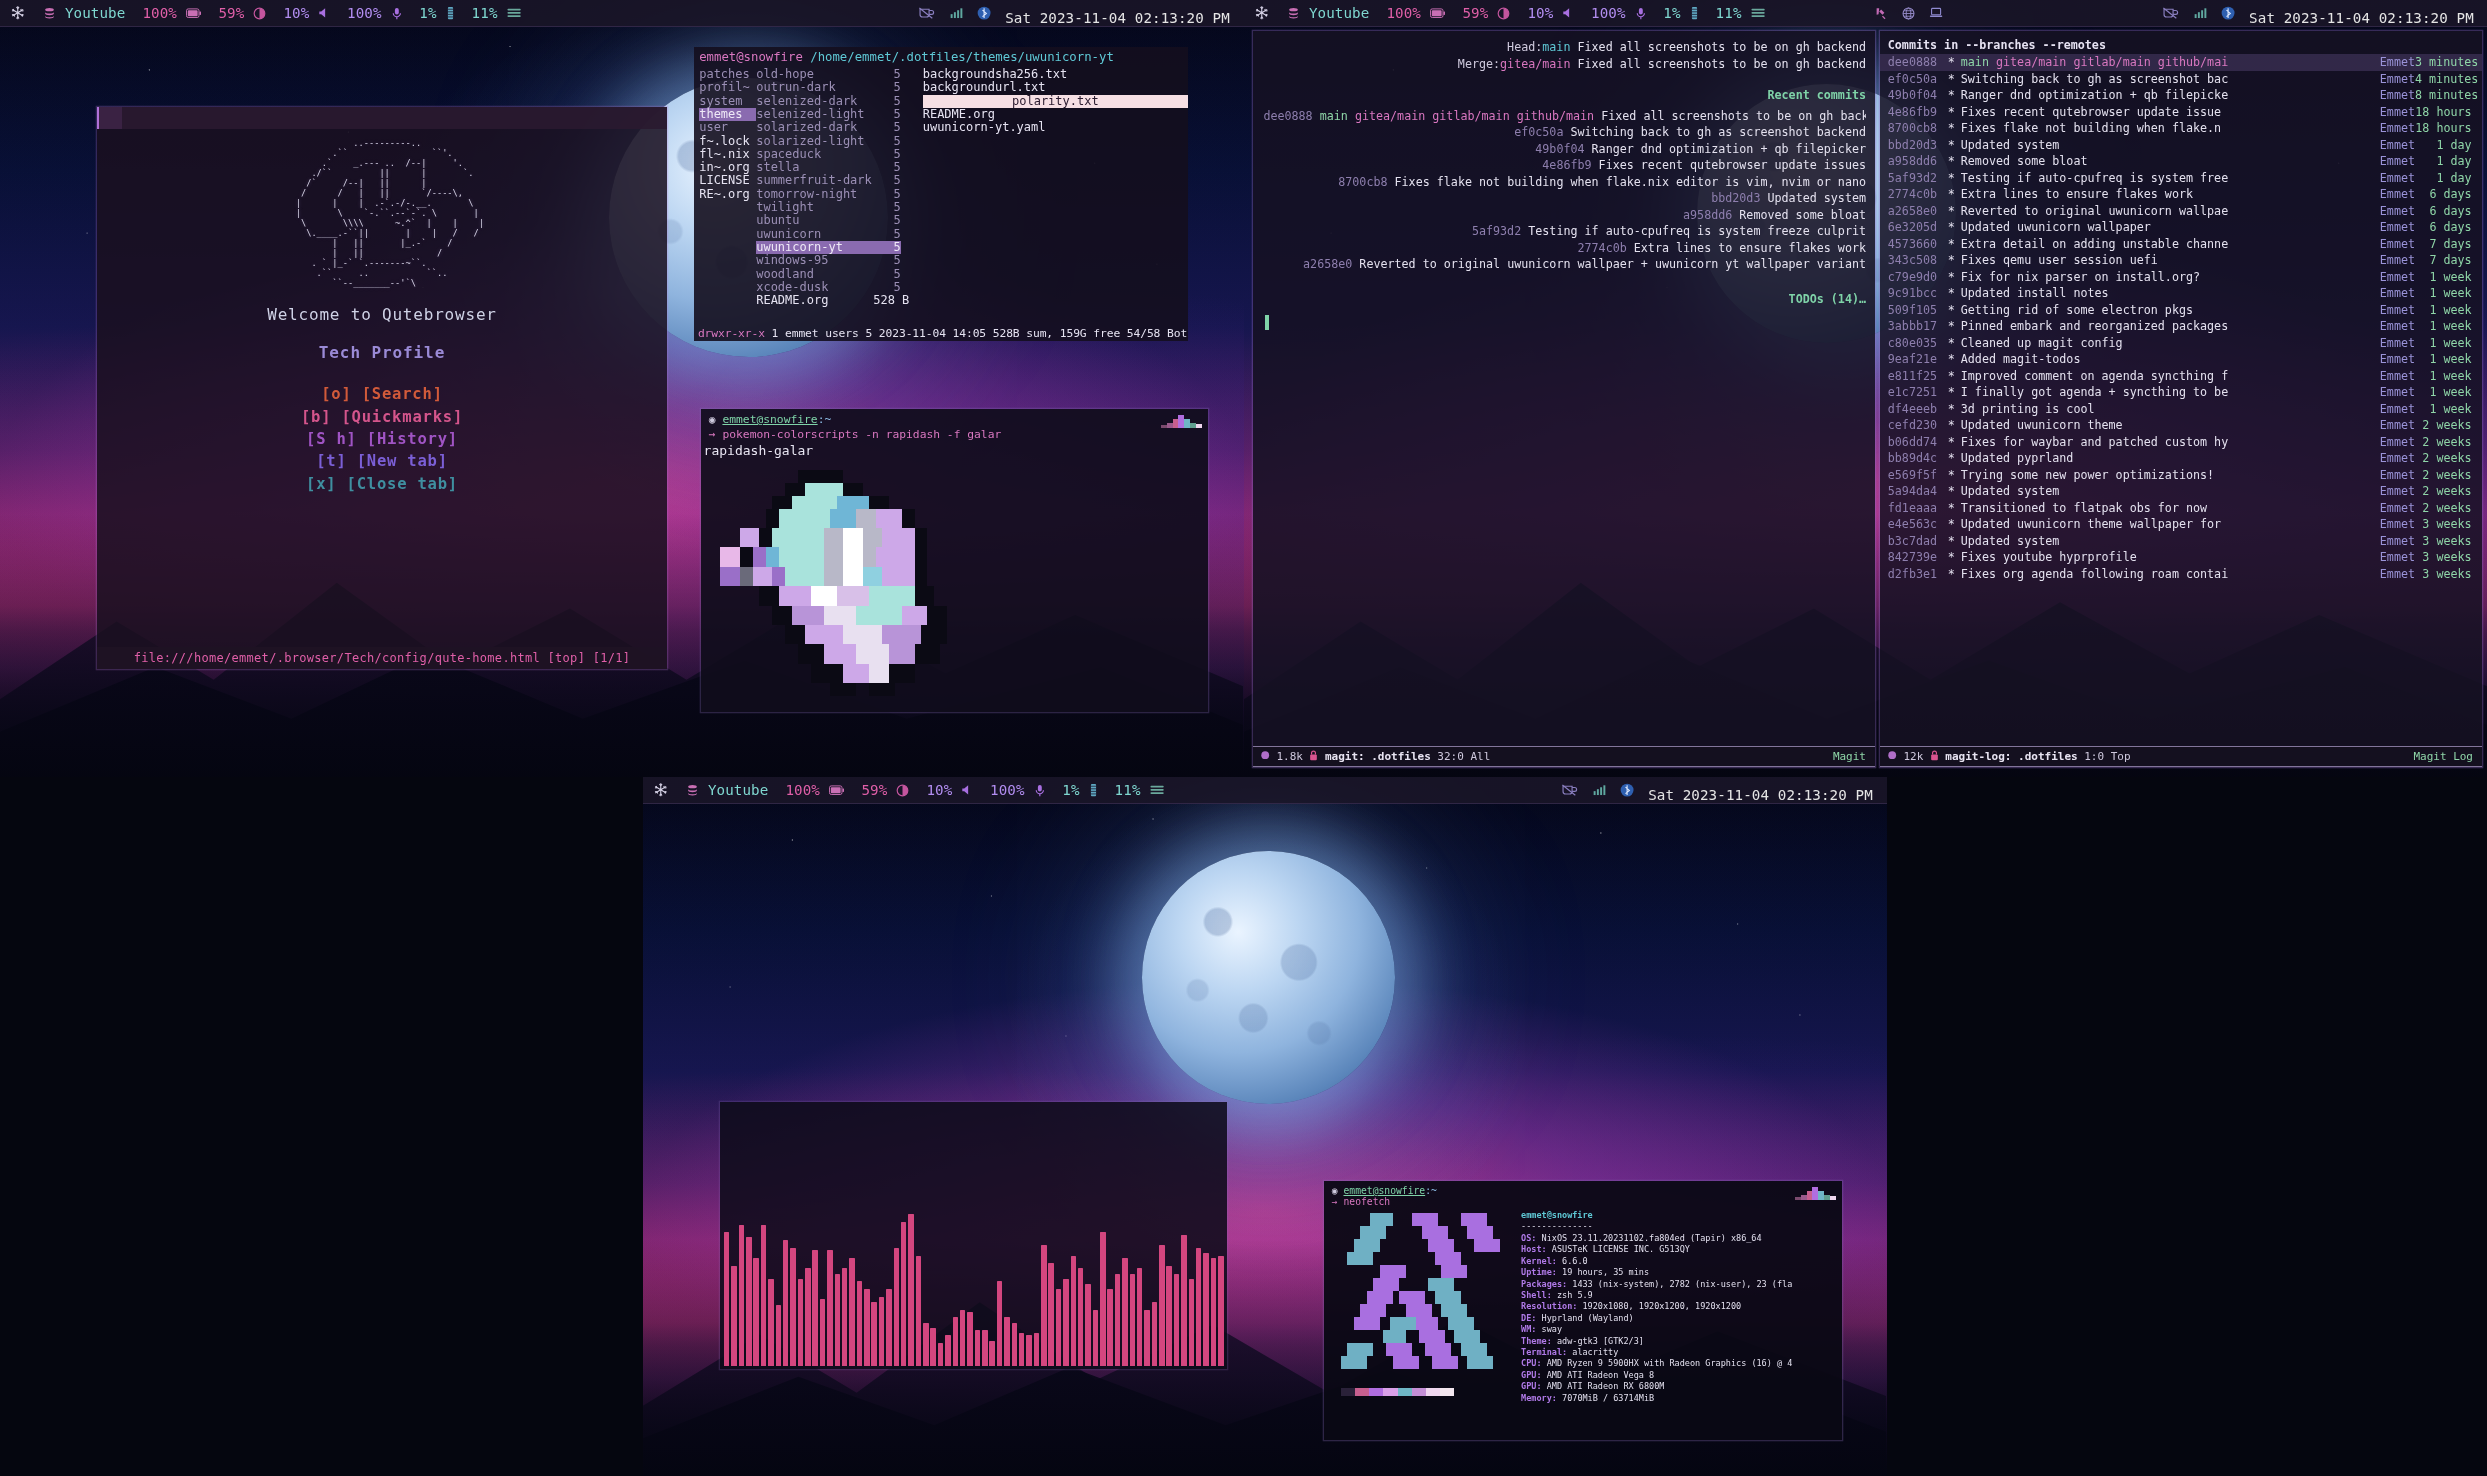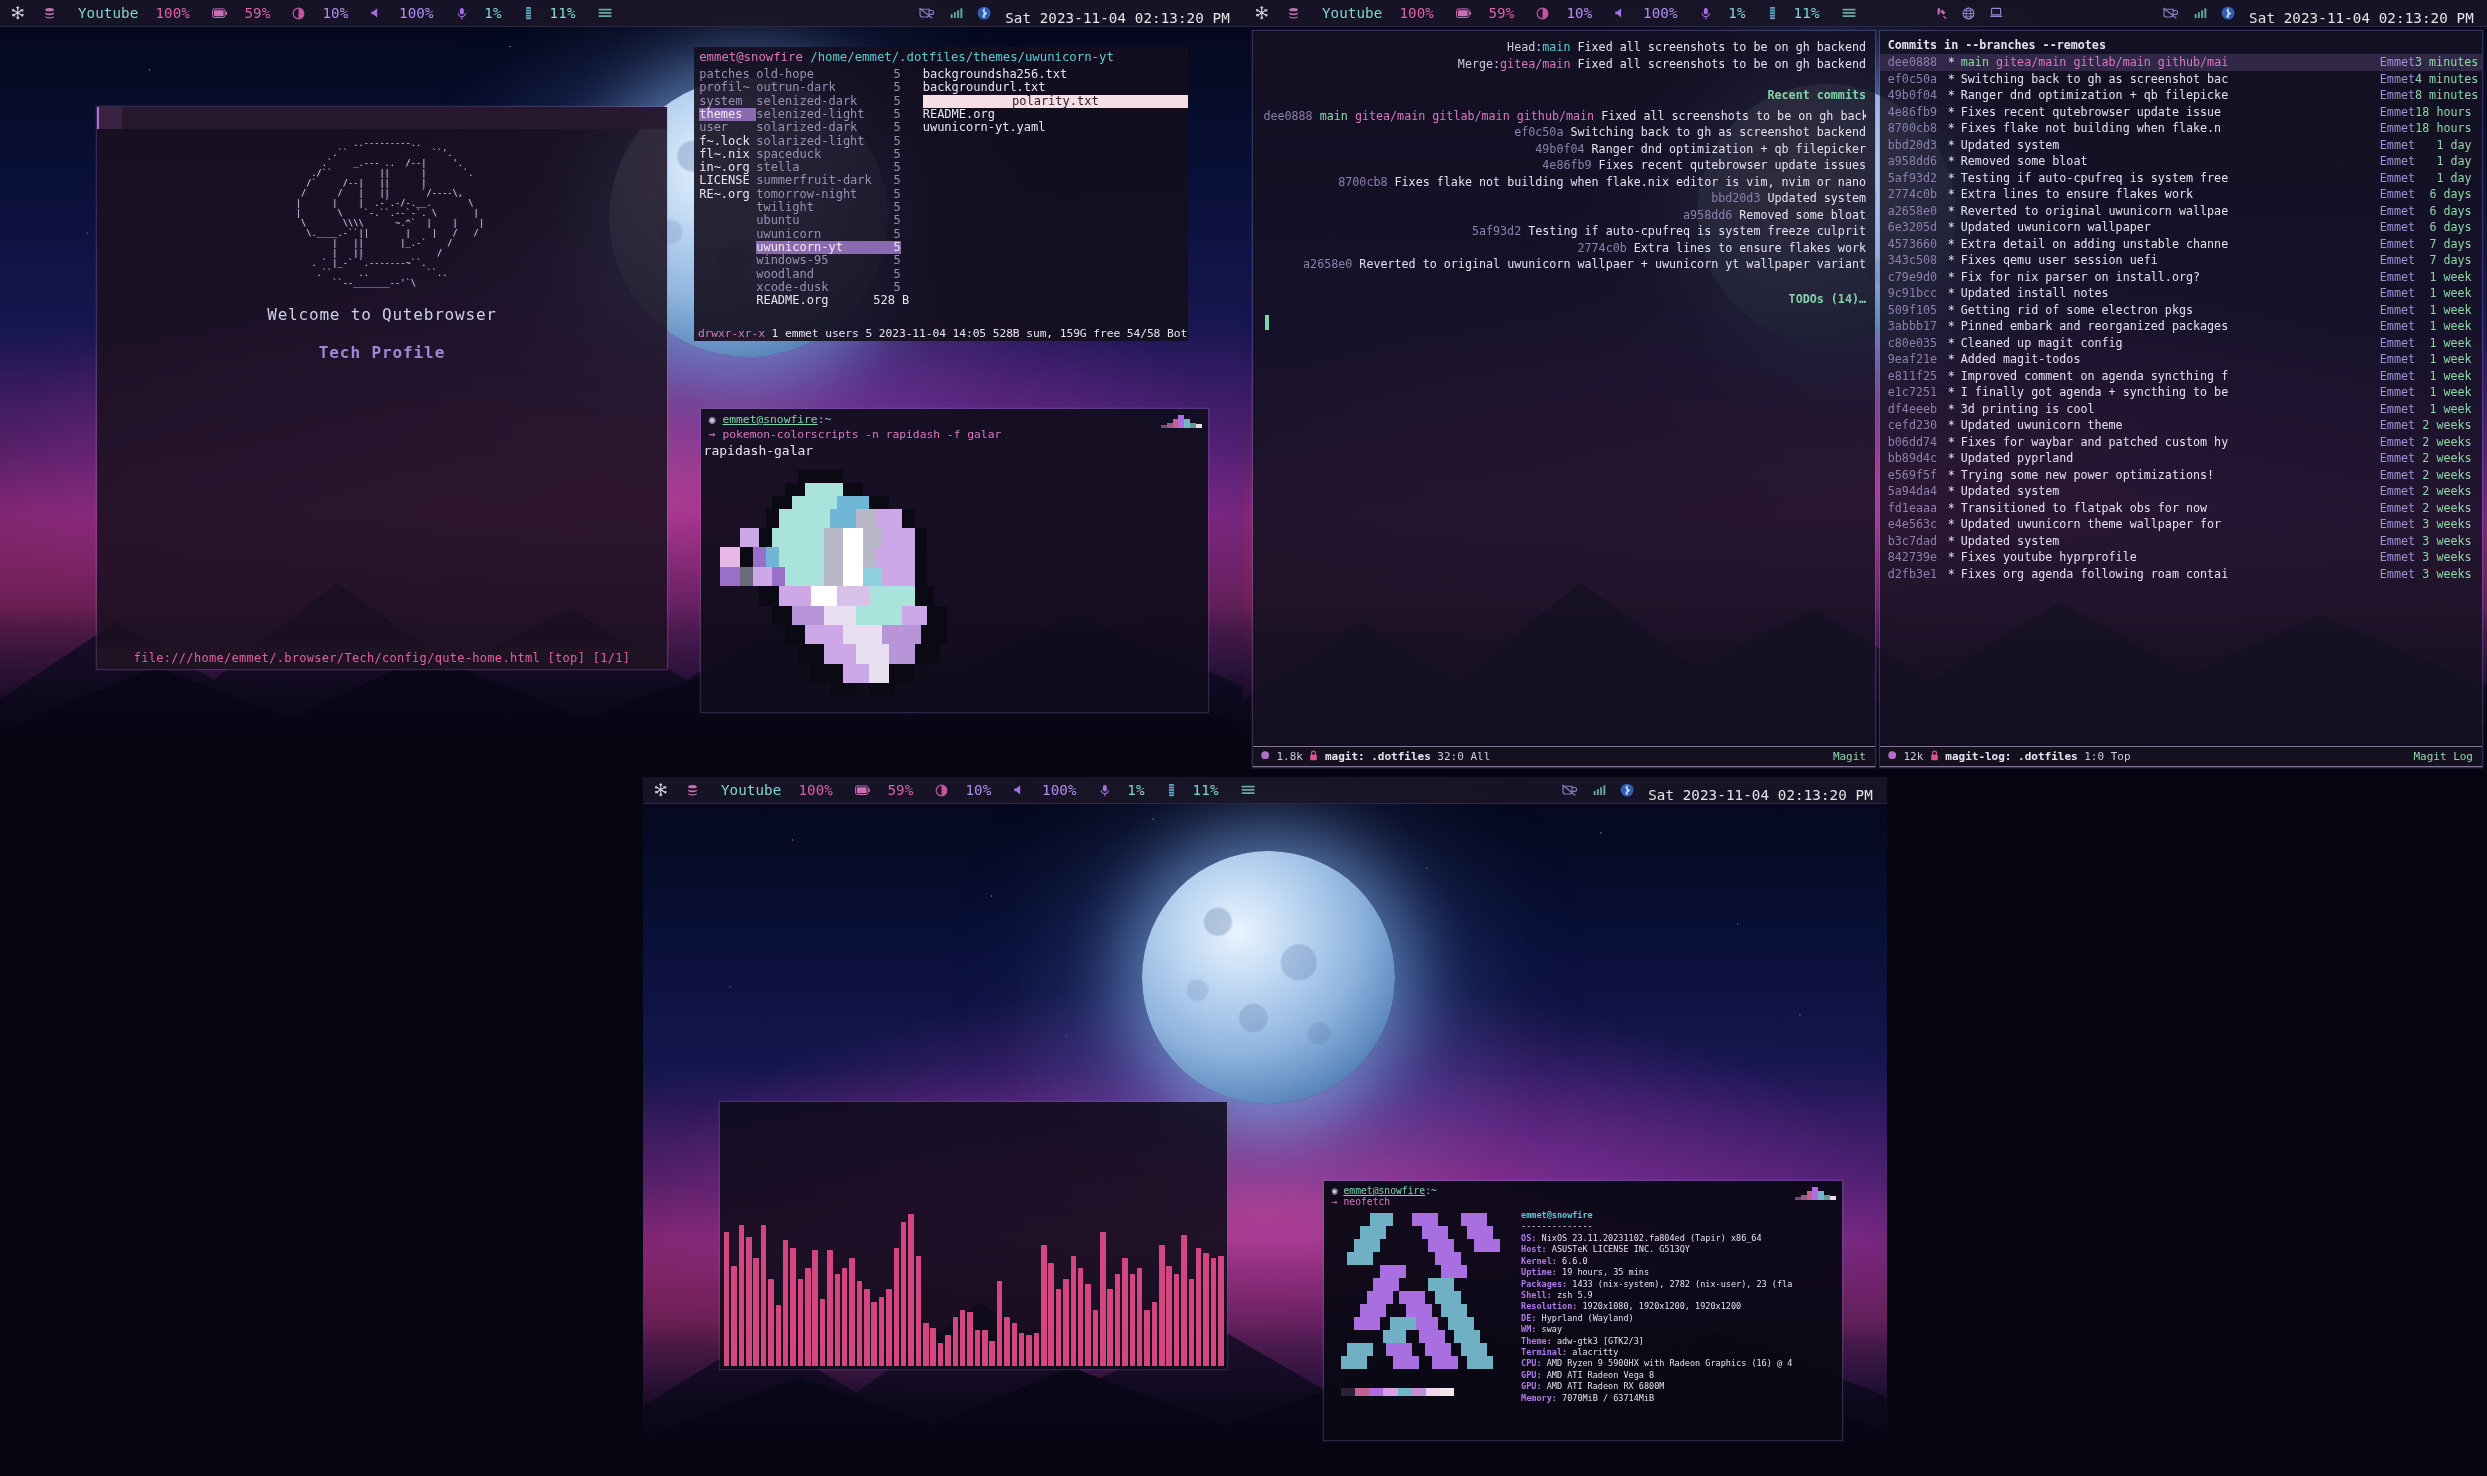--- a/index.html
+++ b/index.html
@@ -73,21 +73,21 @@
   
   .bar {
     position:absolute; left:0; right:0; top:0; height:27px;
     background: rgba(26,22,40,0.88);
     display:flex; align-items:center;
     font-family:"DejaVu Sans Mono","Liberation Mono",monospace;
     font-size:14.2px; letter-spacing:0.1px;
     border-bottom:0.6px solid rgba(120,90,160,0.25);
     z-index: 40;
   }
-  .bar .grp { display:flex; align-items:center; gap:22px; }
+  .bar .grp { display:flex; align-items:center; gap:9px; }
   .bar .left  { display:flex; align-items:center; gap:17px; padding-left:10.4px; }
   .bar .right { display:flex; align-items:center; gap:14.2px; margin-left:auto; padding-right:14.2px; }
   .bar .mid   { display:flex; align-items:center; gap:14.2px; margin-left:auto; margin-right:auto; }
   .bar svg { display:block; }
   .tx-teal { color:#7fd7d0; }
   .tx-pink { color:#e05fa8; }
   .tx-purple { color:#b28df0; }
   .tx-blue { color:#e5e5e5;margin-top:10px; }
 
   
@@ -384,20 +384,27 @@
    |       \    `-.``.--`-`. \       |
     \       \\\\      ~.^`  |    |    |
      \.____.-``||       |    |   /   /
           |   ||       |_.-`    /
           |   ||              /
       . ` |_-` `.-------~``.
        .``     ..           ``..
           ``--_______--'`\</pre>
         <div class="welcome">Welcome to Qutebrowser</div>
         <div class="profile">Tech Profile</div>
+        <div class="links" id="qb-links">
+            <a href="#" style="color: rgb(209, 90, 58);">[o] [Search]</a>
+            <a href="#" style="color: rgb(212, 85, 140);">[b] [Quickmarks]</a>
+            <a href="#" style="color: rgb(160, 84, 196);">[S h] [History]</a>
+            <a href="#" style="color: rgb(123, 95, 214);">[t] [New tab]</a>
+            <a href="#" style="color: rgb(63, 143, 160);">[x] [Close tab]</a>
+          </div>
       </div>
       <div class="qb-status">file:///home/emmet/.browser/Tech/config/qute-home.html [top] [1/1]</div>
     </div>
   </div>
 
   <div class="win term" id="ranger">
     <div class="win-body">
       <div class="hdr">
         <span class="prompt-arrow" style="color:#d977c0;">emmet@snowfire</span>
         <span style="color:#5fc9d6;">/home/emmet/.dotfiles/themes/uwunicorn-yt</span>

